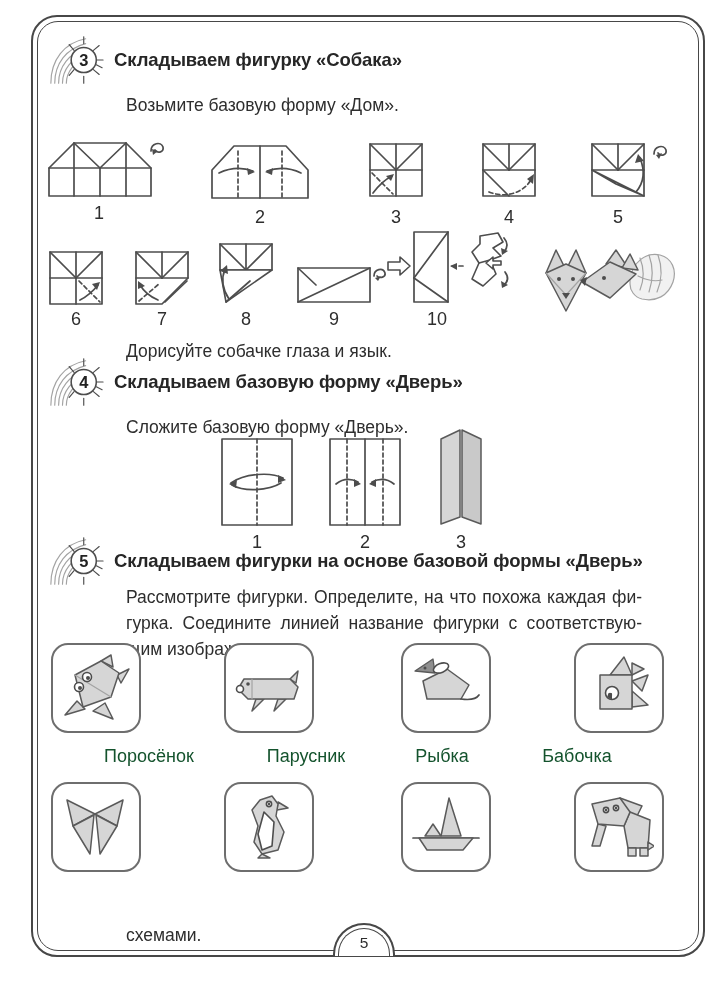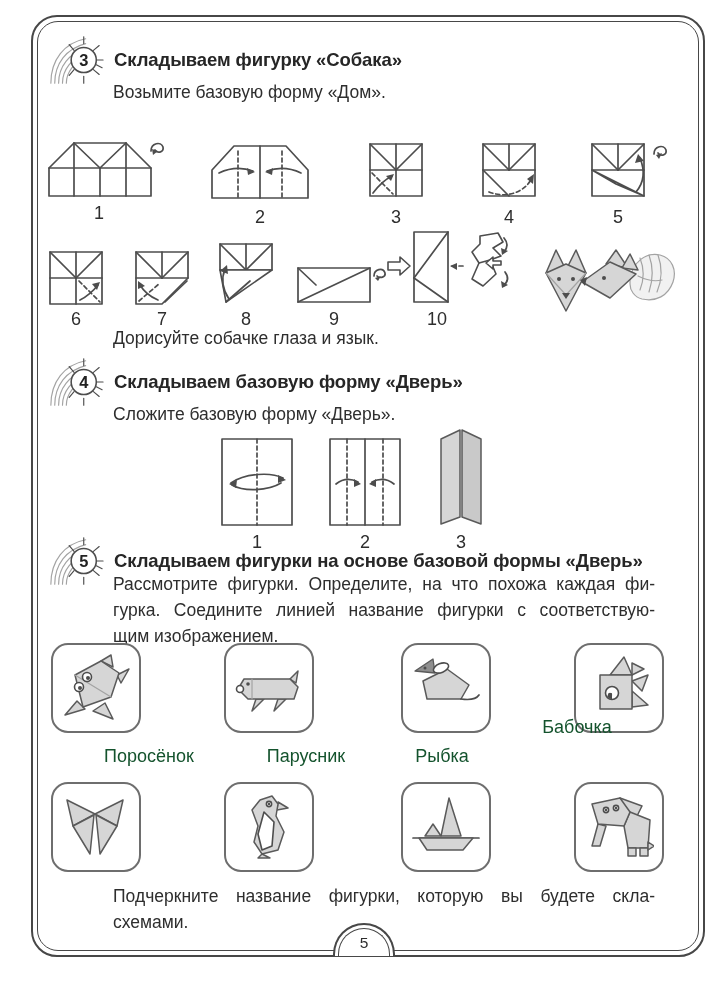--- a/index.html
+++ b/index.html
@@ -3,21 +3,21 @@
 <meta charset="utf-8">
 <style>
   html,body{margin:0;padding:0;background:#fff;}
   .stage{position:relative;width:719px;height:1000px;background:#fff;overflow:hidden;
          font-family:"Liberation Sans","DejaVu Sans",sans-serif;color:#2e2e2e;}
   .frame{position:absolute;left:31px;top:15px;width:674px;height:942px;box-sizing:border-box;
          border:2.5px solid #474747;border-radius:26px;background:#fff;}
   .frame-inner{position:absolute;inset:4px;border:1.8px solid #474747;border-radius:21px;pointer-events:none;}
   .sec-header{position:absolute;left:14px;right:20px;height:56px;display:flex;align-items:center;gap:9px;}
   .sec-title{font-size:18.5px;font-weight:bold;color:#262626;margin:0;letter-spacing:-0.1px;}
-  .body-text{position:absolute;left:80px;right:48px;font-size:17.5px;line-height:24px;margin:0;color:#2e2e2e;}
+  .body-text{position:absolute;left:80px;right:48px;font-size:17.5px;line-height:24px;margin:13px;color:#2e2e2e;}
   .just{text-align:justify;text-align-last:justify;}
   .diagram-row{position:absolute;left:0;right:0;}
   .step{position:absolute;display:flex;flex-direction:column;align-items:center;}
   .row2 .step,.door-step{justify-content:flex-end;}
   .step-num{font-size:18px;color:#2e2e2e;margin-top:3px;text-align:center;}
   .card{position:absolute;width:90px;height:90px;box-sizing:border-box;border:2px solid #6e6e6e;
         border-radius:17px;background:#fff;display:flex;align-items:center;justify-content:center;}
   .fig-label{position:absolute;transform:translateX(-50%);font-size:18px;color:#14532d;white-space:nowrap;}
   .page-bump{position:absolute;left:331px;transform:translateX(-50%);bottom:-1px;width:62px;height:33px;
         box-sizing:border-box;background:#fff;border:2.5px solid #474747;border-bottom:none;
@@ -398,21 +398,21 @@
         <circle class="wf" cx="28" cy="40" r="6.5"></circle>
         <path class="ah" d="M23,43 A6.5,6.5 0 0 0 28,46.5 L28,40 Z"></path>
         <circle class="ah" cx="26" cy="42" r="2.2"></circle>
       </svg>
     </div>
 
     <div>
       <span class="fig-label" style="left:116px;top:729px">Поросёнок</span>
       <span class="fig-label" style="left:273px;top:729px">Парусник</span>
       <span class="fig-label" style="left:409px;top:729px">Рыбка</span>
-      <span class="fig-label" style="left:544px;top:700px">Бабочка</span>
+      <span class="fig-label" style="left:544px;top:729px">Бабочка</span>
     </div>
 
     <div class="card" style="left:18px;top:765px">
       <svg width="70" height="70" viewBox="0 0 70 70">
         <polygon class="gf" points="6,8 34,22 12,34"></polygon>
         <polygon class="gf" points="62,8 34,22 56,34"></polygon>
         <polygon class="gf" points="12,34 33,23 29,62"></polygon>
         <polygon class="gf" points="56,34 35,23 39,62"></polygon>
       </svg>
     </div>
@@ -443,21 +443,20 @@
         <polygon class="gf" points="64,50 70,54 64,58"></polygon>
         <polygon class="gf" points="14,32 8,54 16,54 22,34"></polygon>
         <polygon class="gf" points="8,12 36,6 46,20 40,34 14,32"></polygon>
         <circle class="wf" cx="22" cy="18" r="2.6"></circle>
           <circle class="ah" cx="22" cy="18" r="1.2"></circle>
         <circle class="wf" cx="32" cy="16" r="2.6"></circle>
           <circle class="ah" cx="32" cy="16" r="1.2"></circle>
       </svg>
     </div>
 
-    <p class="body-text just" style="top:867px">Подчеркните название фигурки, которую вы будете скла-</p>
     <p class="body-text" style="top:893px">схемами.</p>
 
     <div class="page-bump">
       <div class="page-bump-inner"></div>
       <span class="page-num">5</span>
     </div>
   </div>
 </div>
 
 </body></html>

